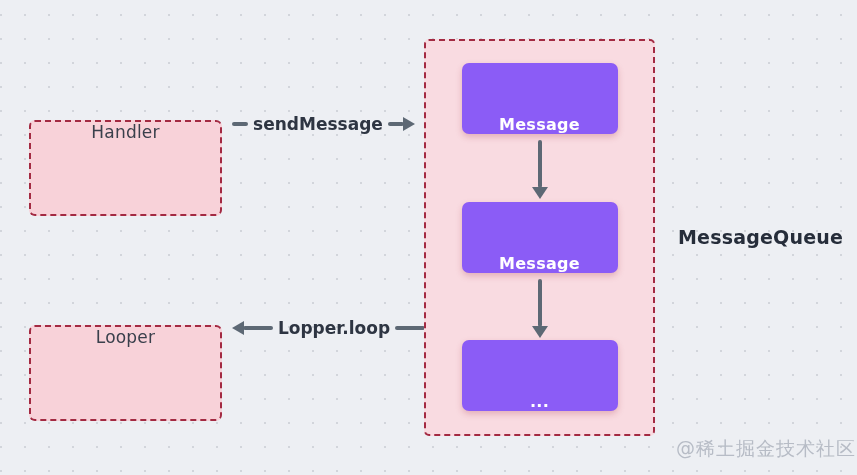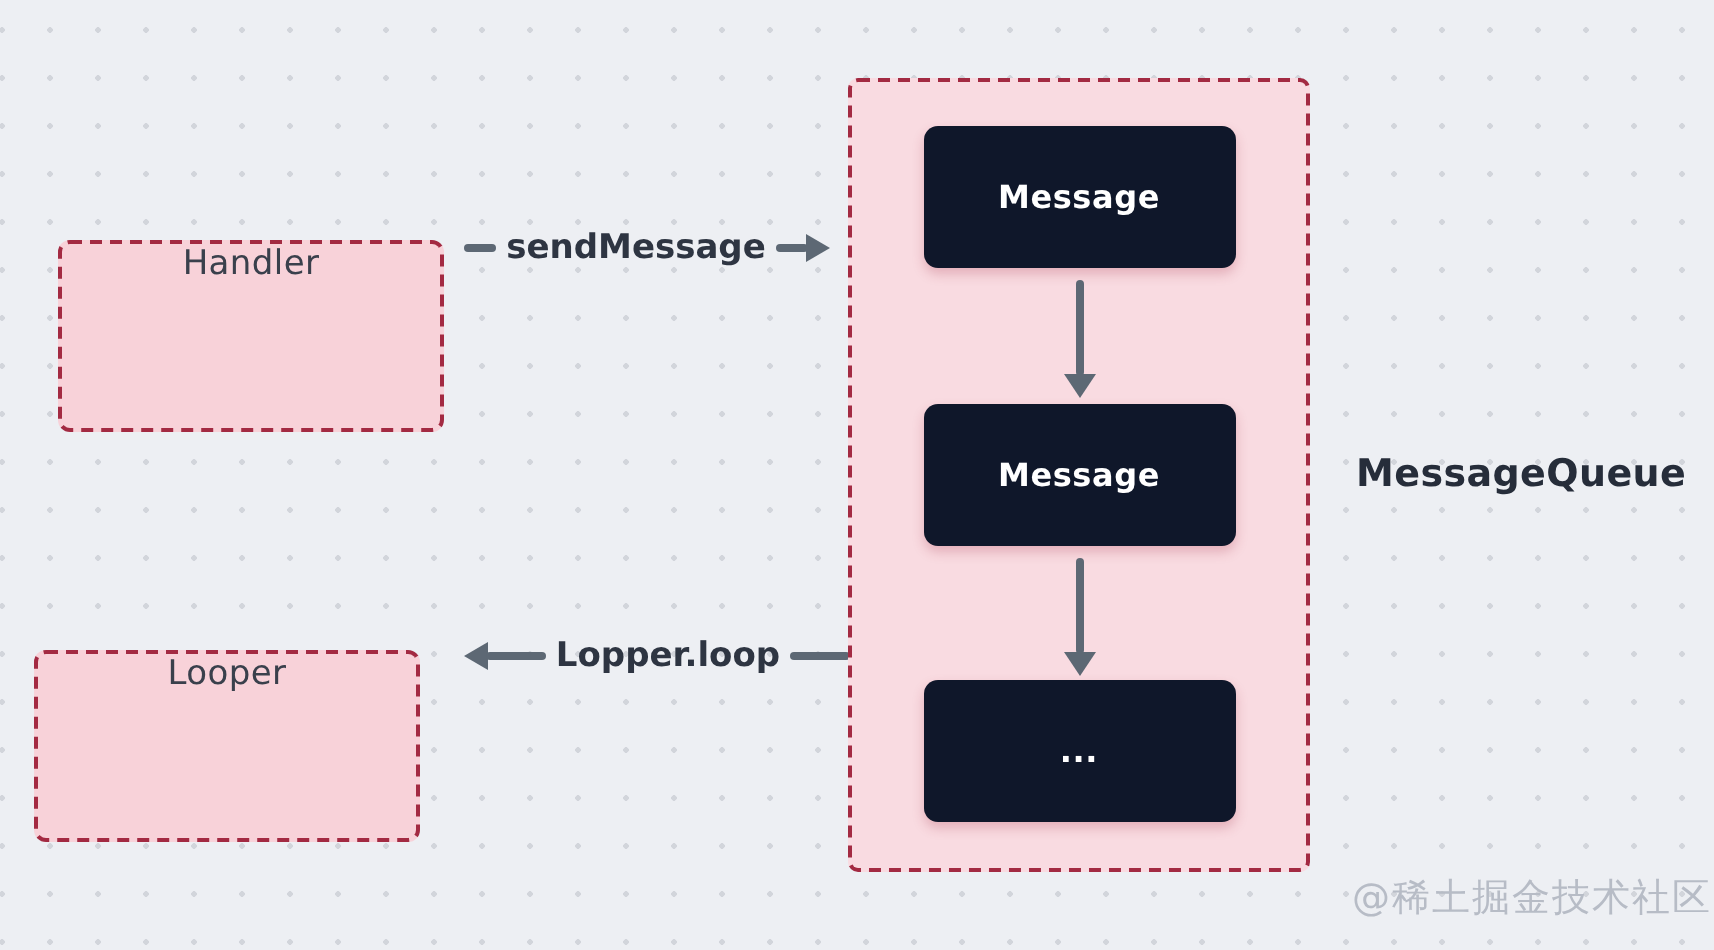--- a/index.html
+++ b/index.html
@@ -28,44 +28,44 @@
     border-radius: 6px;
     display: flex;
     justify-content: center;
     color: #3a404c;
     font-size: 17px;
     font-weight: 500;
     letter-spacing: 0.2px;
     margin-top: 44px;
   }
   .node-handler { left: 29px; top: 76px; }
-  .node-looper  { left: 17px; top: 281px; }
+  .node-looper  { left: 29px; top: 281px; }
 
   
   .queue {
     position: absolute;
     left: 424px;
     top: 39px;
     width: 231px;
     height: 397px;
     background: #f9dbe1;
     border: 2px dashed #a32a42;
     border-radius: 5px;
   }
   .msg {
     position: absolute;
     left: 50%;
     transform: translateX(-50%);
     width: 156px;
     height: 71px;
-    background: #0f172a;
+    background: #8b5cf6;
     border-radius: 7px;
     box-shadow: 0 3px 6px rgba(163, 42, 66, 0.25);
     display: flex;
-    align-items: center;
+    align-items: flex-end;
     justify-content: center;
     color: #ffffff;
     font-size: 16px;
     font-weight: 700;
     letter-spacing: 0.3px;
   }
   .msg-1 { top: 22px; }
   .msg-2 { top: 161px; }
   .msg-3 { top: 299px; }
 

